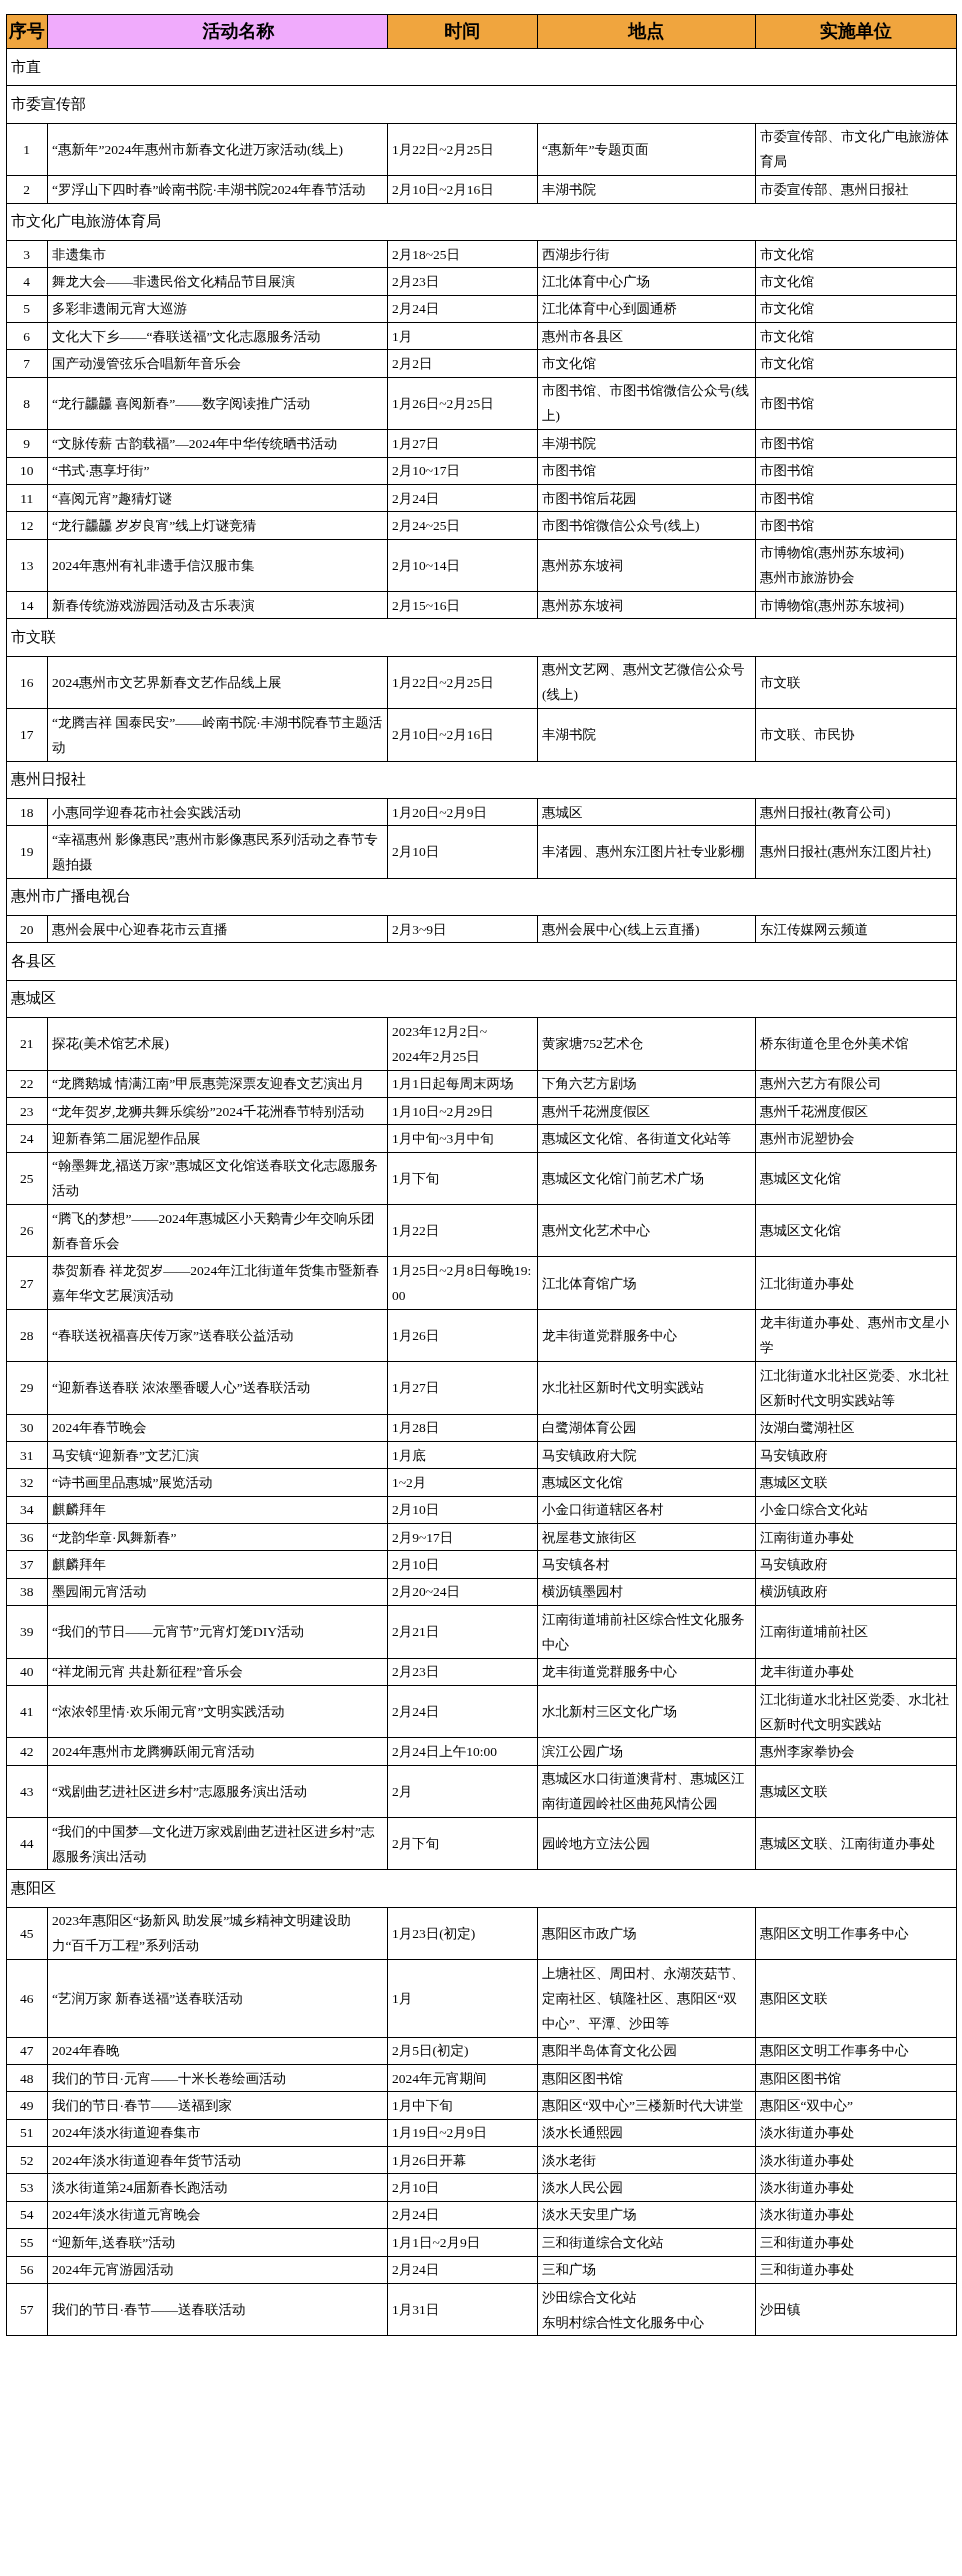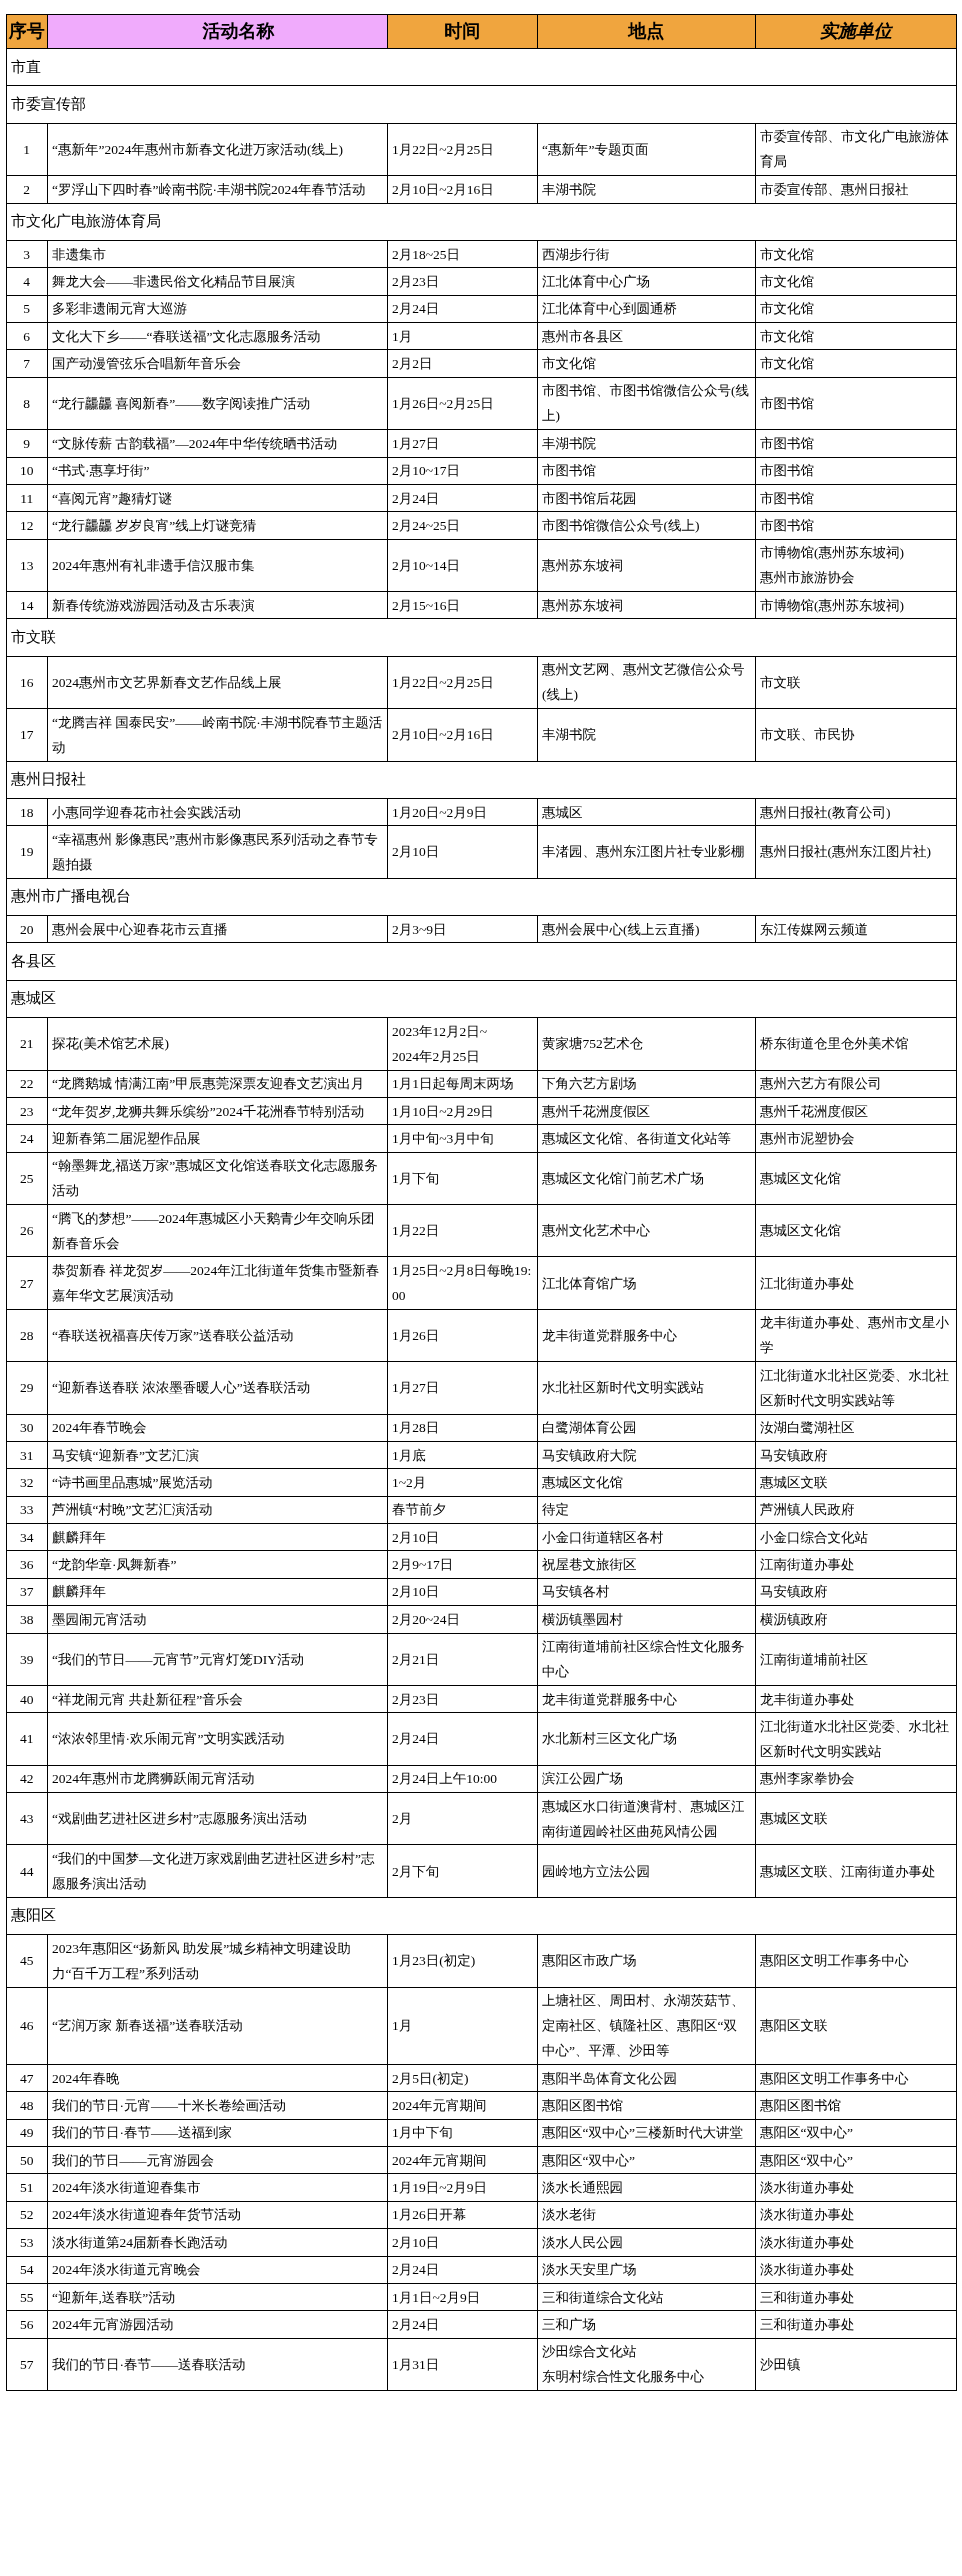--- a/index.html
+++ b/index.html
@@ -22,21 +22,21 @@
       <col class="w-time">
       <col class="w-place">
       <col class="w-org">
   </colgroup>
   <thead>
     <tr>
       <th style="background: rgb(240, 165, 62);">序号</th>
       <th style="background: #f0abfc; padding-left: 44px;">活动名称</th>
       <th style="background: rgb(240, 165, 62);">时间</th>
       <th style="background: rgb(240, 165, 62);">地点</th>
-      <th style="background: rgb(240, 165, 62); font-style: italic;">实施单位</th>
+      <th style="background: rgb(240, 165, 62);">实施单位</th>
     </tr>
   </thead>
   <tbody>
       <tr class="section-row">
         <td colspan="5">市直</td>
       </tr>
       <tr class="section-row">
         <td colspan="5">市委宣传部</td>
       </tr>
       <tr>
@@ -270,27 +270,20 @@
         <td class="c-org">马安镇政府</td>
       </tr>
       <tr>
         <td class="c-no">32</td>
         <td class="c-name">“诗书画里品惠城”展览活动</td>
         <td class="c-time">1~2月</td>
         <td class="c-place">惠城区文化馆</td>
         <td class="c-org">惠城区文联</td>
       </tr>
       <tr>
-        <td class="c-no">33</td>
-        <td class="c-name">芦洲镇“村晚”文艺汇演活动</td>
-        <td class="c-time">春节前夕</td>
-        <td class="c-place">待定</td>
-        <td class="c-org">芦洲镇人民政府</td>
-      </tr>
-      <tr>
         <td class="c-no">34</td>
         <td class="c-name">麒麟拜年</td>
         <td class="c-time">2月10日</td>
         <td class="c-place">小金口街道辖区各村</td>
         <td class="c-org">小金口综合文化站</td>
       </tr>
       <tr>
         <td class="c-no">36</td>
         <td class="c-name">“龙韵华章·凤舞新春”</td>
         <td class="c-time">2月9~17日</td>
@@ -382,27 +375,20 @@
         <td class="c-name">我们的节日·元宵——十米长卷绘画活动</td>
         <td class="c-time">2024年元宵期间</td>
         <td class="c-place">惠阳区图书馆</td>
         <td class="c-org">惠阳区图书馆</td>
       </tr>
       <tr>
         <td class="c-no">49</td>
         <td class="c-name">我们的节日·春节——送福到家</td>
         <td class="c-time">1月中下旬</td>
         <td class="c-place">惠阳区“双中心”三楼新时代大讲堂</td>
-        <td class="c-org">惠阳区“双中心”</td>
-      </tr>
-      <tr>
-        <td class="c-no">50</td>
-        <td class="c-name">我们的节日——元宵游园会</td>
-        <td class="c-time">2024年元宵期间</td>
-        <td class="c-place">惠阳区“双中心”</td>
         <td class="c-org">惠阳区“双中心”</td>
       </tr>
       <tr>
         <td class="c-no">51</td>
         <td class="c-name">2024年淡水街道迎春集市</td>
         <td class="c-time">1月19日~2月9日</td>
         <td class="c-place">淡水长通熙园</td>
         <td class="c-org">淡水街道办事处</td>
       </tr>
       <tr>

